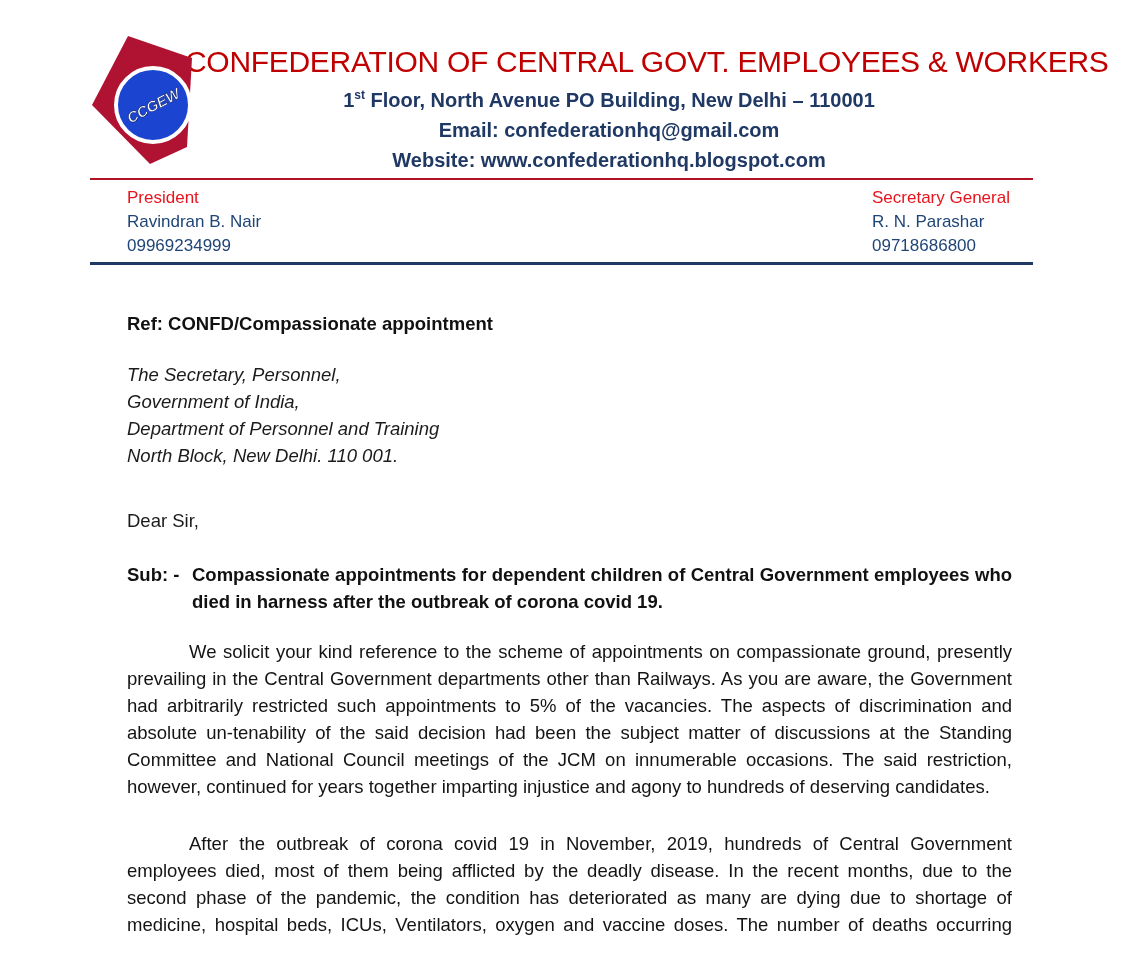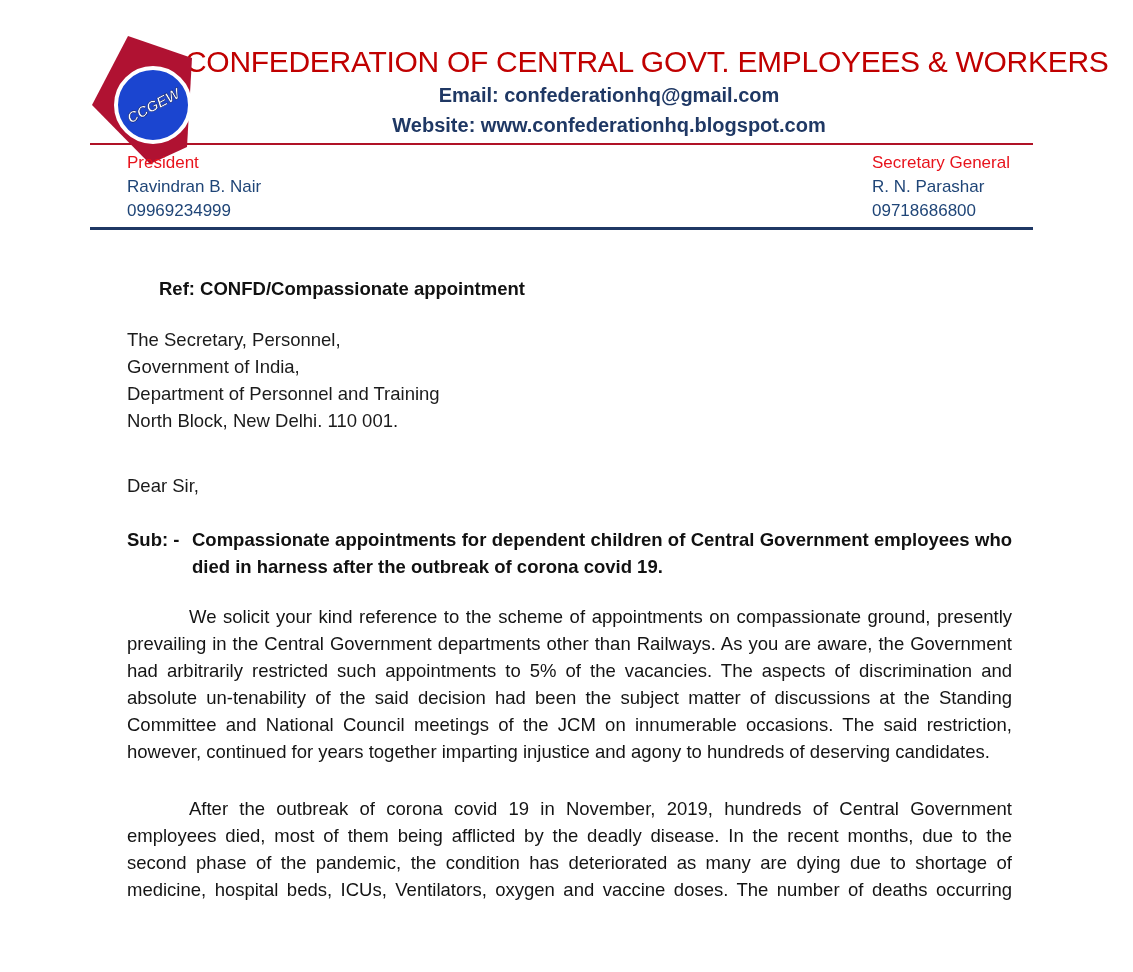--- a/index.html
+++ b/index.html
@@ -65,24 +65,23 @@
     margin: 0 121px 0 127px;
     font-size: 18.5px;
     line-height: 27px;
   }
   .ref-row {
     margin-top: 45px;
     display: flex;
     justify-content: space-between;
     font-weight: bold;
     color: #111111;
-    margin-left: 32px;
   }
   .to-label { margin-top: 26px; }
-  .recipient { margin-top: 24px; }
+  .recipient { margin-top: 24px; font-style: italic; }
   .salutation { margin-top: 38px; }
   .subject {
     margin-top: 27px;
     display: flex;
     font-weight: bold;
     color: #111111;
   }
   .subject-label { flex: 0 0 65px; }
   .subject-text { flex: 1; text-align: justify; }
   .para {
@@ -99,20 +98,21 @@
 <div class="page">
 
   <div class="letterhead">
     <svg class="logo" viewBox="0 0 116 134" aria-hidden="true">
       <path d="M38 3 L102 25 L97 114 L60 131 L2 72 Z" fill="#b01232"></path>
       <circle cx="63" cy="72" r="37" fill="#1b45d0" stroke="#ffffff" stroke-width="4"></circle>
       <text x="63" y="78" transform="rotate(-28 63 72)" text-anchor="middle" font-size="15" font-style="italic" font-weight="bold" fill="#ffffff" stroke="#0a1e6e" stroke-width="0.6" font-family="Liberation Sans, sans-serif">CCGEW</text>
     </svg>
     <div class="header-text">
       <div class="org-title">CONFEDERATION OF CENTRAL GOVT. EMPLOYEES &amp; WORKERS</div>
+      <div class="org-sub"><span>1</span><sup>st</sup><span> Floor, North Avenue PO Building, New Delhi – 110001</span></div>
       <div class="org-sub">Email: confederationhq@gmail.com</div>
       <div class="org-sub">Website: www.confederationhq.blogspot.com</div>
     </div>
   </div>
 
   <div class="red-rule"></div>
 
   <div class="officers">
     <div class="officer officer-left">
       <div class="officer-label">President</div>

